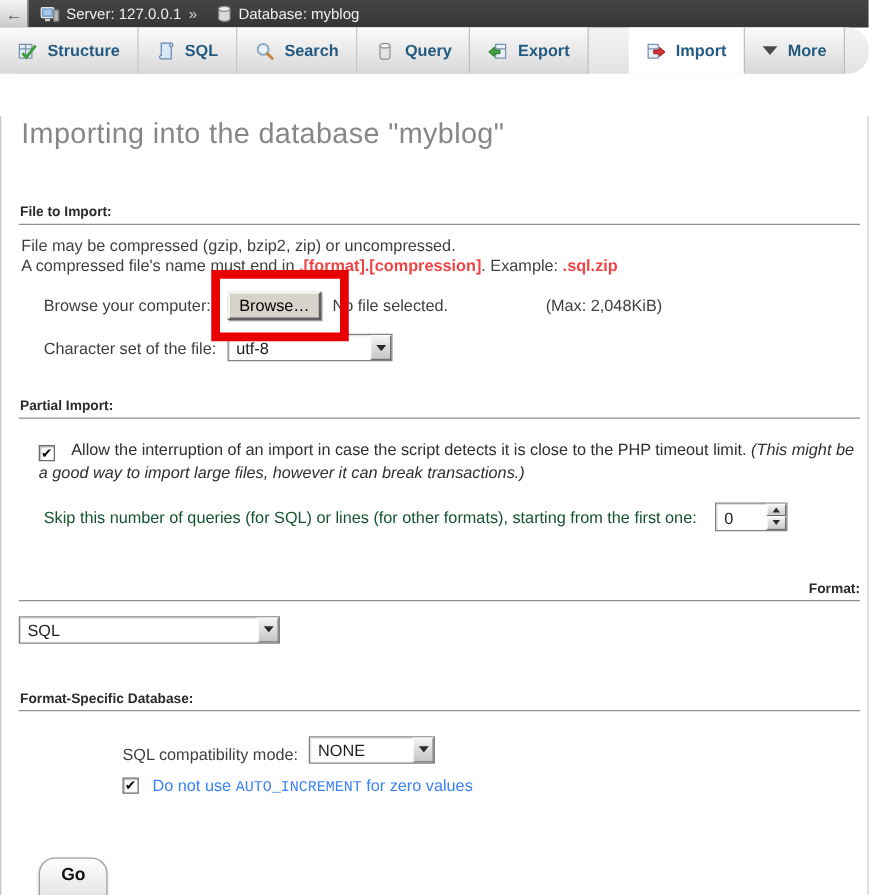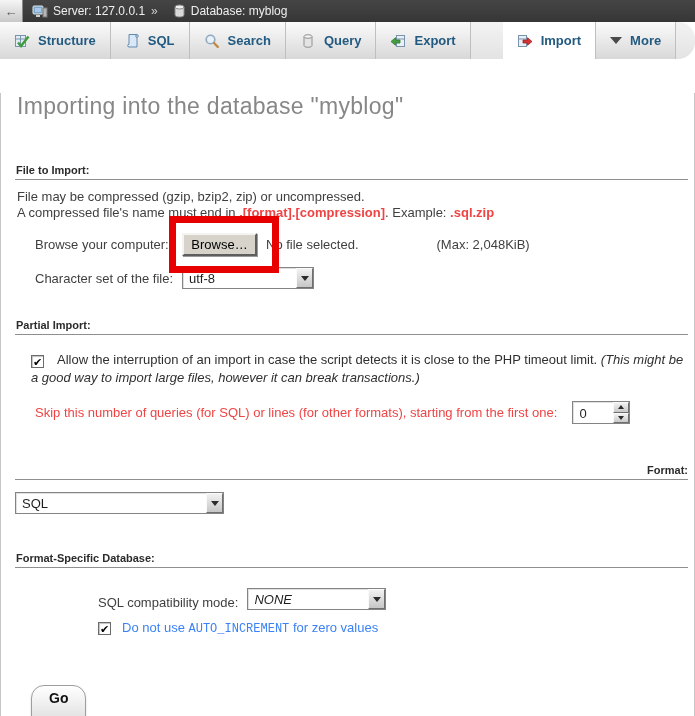--- a/index.html
+++ b/index.html
@@ -143,21 +143,21 @@
     display: flex; align-items: center; justify-content: center;
   }
   .dd-arrow {
     width: 0; height: 0;
     border-left: 4px solid transparent;
     border-right: 4px solid transparent;
     border-top: 5px solid #2b2b2b;
   }
   .dd-charset { width: 132px; }
   .dd-format  { width: 209px; }
-  .dd-compat  { width: 139px; font-style: italic; }
+  .dd-compat  { width: 101px; }
 
   
   .checkbox {
     display: inline-block;
     width: 13px; height: 13px;
     background: #fff;
     border: 1px solid #6b6b6b;
     box-shadow: inset 1px 1px 1px rgba(0,0,0,.25);
     text-align: center;
     vertical-align: -2px;
@@ -173,21 +173,21 @@
 
   .allow-para {
     margin: 16px 10px 0 30px;
     line-height: 17.5px;
     color: #2f2f2f;
   }
   .allow-para .checkbox { margin-right: 13px; }
   .allow-para .it { font-style: italic; }
 
   .row-skip { margin-top: 15px; align-items: center; }
-  .skip-label { color: #ef4444; white-space: nowrap; }
+  .skip-label { color: #14532d; white-space: nowrap; }
 
   
   .spinbox {
     display: inline-flex;
     width: 58px; height: 23px;
     margin-left: 15px;
     background: #fff;
     border: 1px solid #848484;
     box-shadow: inset 1px 1px 0 rgba(0,0,0,.12);
   }

